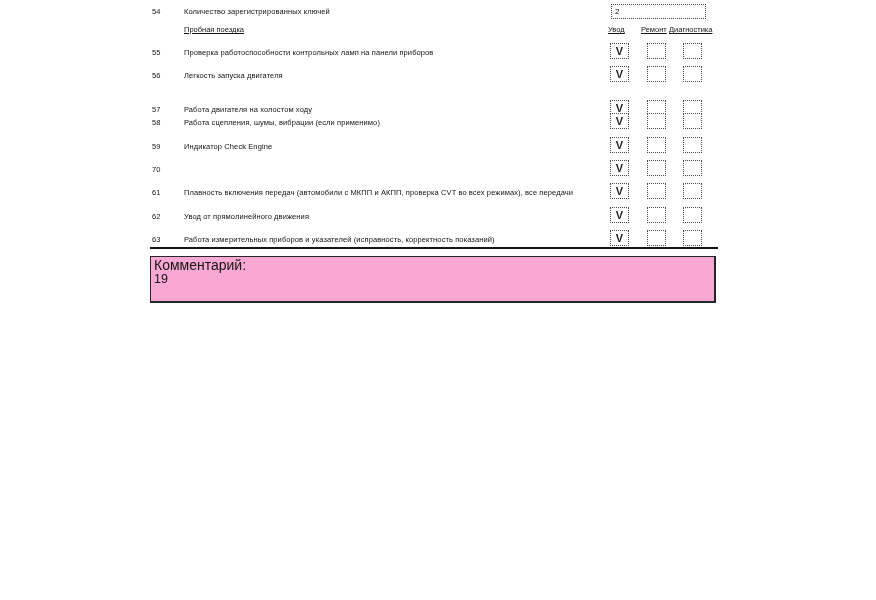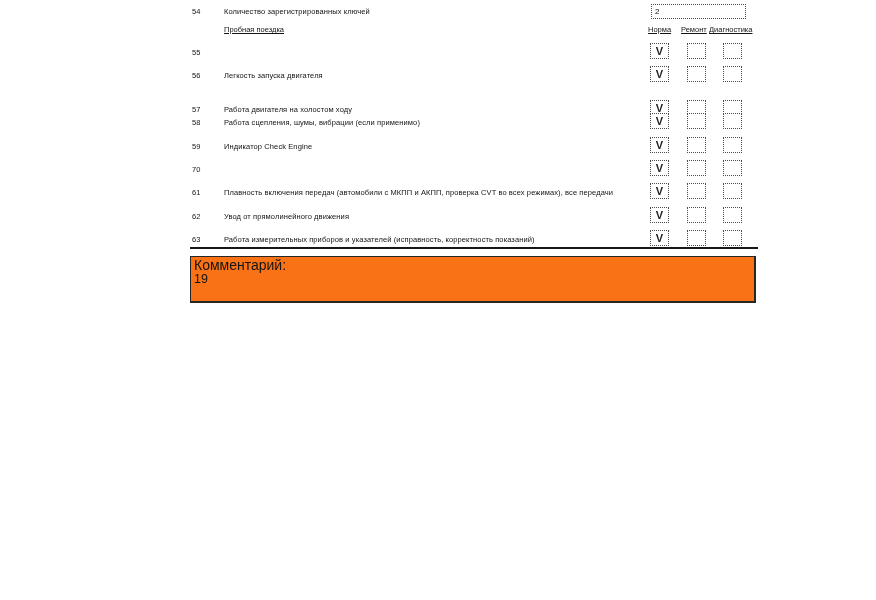--- a/index.html
+++ b/index.html
@@ -1,21 +1,21 @@
 <!DOCTYPE html>
 <html><head>
 <meta charset="utf-8">
 <style>
   html,body{margin:0;padding:0;}
   body{
     width:876px;height:600px;background:#ffffff;position:relative;
     font-family:"Liberation Sans",sans-serif;color:#141414;overflow:hidden;
     -webkit-font-smoothing:antialiased;
   }
-  .doc{position:absolute;inset:0;margin-left:40px;}
+  .doc{position:absolute;inset:0;}
   
   .row{position:absolute;left:0;width:876px;height:17px;}
   .num{position:absolute;left:152px;top:50%;transform:translateY(-50%);font-size:7.5px;letter-spacing:.1px;}
   .label{position:absolute;left:184px;top:50%;transform:translateY(-50%);font-size:7.5px;white-space:nowrap;letter-spacing:.1px;}
   
   .cb{position:absolute;top:0;width:17px;height:14px;border:1px dotted #4a4a4a;
       text-align:center;font-size:11px;line-height:14px;font-weight:bold;color:#222;background:#fff;}
   .cb-norma{left:610px;}
   .cb-remont{left:647px;}
   .cb-diag{left:683px;}
@@ -26,45 +26,46 @@
   .header-row{position:absolute;left:0;top:25px;width:780px;height:12px;}
   .section-title{position:absolute;left:184px;top:0;font-size:7.5px;text-decoration:underline;white-space:nowrap;}
   .col-h{position:absolute;top:0;font-size:7.5px;text-decoration:underline;white-space:nowrap;}
   .col-h-norma{left:608px;}
   .col-h-remont{left:641px;}
   .col-h-diag{left:669px;}
   
   .sep{position:absolute;left:150px;top:247px;width:568px;height:2px;background:#161616;}
   
   .comment-box{position:absolute;left:150px;top:256px;width:563px;height:44px;
-      border:1.5px solid #262626;border-right-width:2.5px;border-bottom-width:2.5px;background:#f97316;}
+      border:1.5px solid #262626;border-right-width:2.5px;border-bottom-width:2.5px;background:#f9a8d4;}
   .comment-title{font-size:14px;line-height:16px;padding:0 0 0 3px;white-space:nowrap;}
   .comment-line{display:flex;font-size:12.5px;line-height:13.5px;white-space:nowrap;flex-direction:column;}
   .comment-line .cnum{width:36px;padding-left:3px;flex:none;}
 </style>
 </head>
 <body>
 
 <div class="doc">
 
   <div class="row" style="top:2px;">
     <span class="num">54</span>
     <span class="label">Количество зарегистрированных ключей</span>
     <div class="keys-input">2</div>
   </div>
 
   <div class="header-row">
     <span class="section-title">Пробная поездка</span>
-    <span class="col-h col-h-norma">Норма</span>
+    <span class="col-h col-h-norma">Увод</span>
     <span class="col-h col-h-remont">Ремонт</span>
     <span class="col-h col-h-diag">Диагностика</span>
   </div>
 
   <div class="row" style="top:43px;">
     <span class="num">55</span>
+    <span class="label">Проверка работоспособности контрольных ламп на панели приборов</span>
     <span class="cb cb-norma">V</span>
     <span class="cb cb-remont"></span>
     <span class="cb cb-diag"></span>
   </div>
 
   <div class="row" style="top:66px;">
     <span class="num">56</span>
     <span class="label">Легкость запуска двигателя</span>
     <span class="cb cb-norma">V</span>
     <span class="cb cb-remont"></span>

